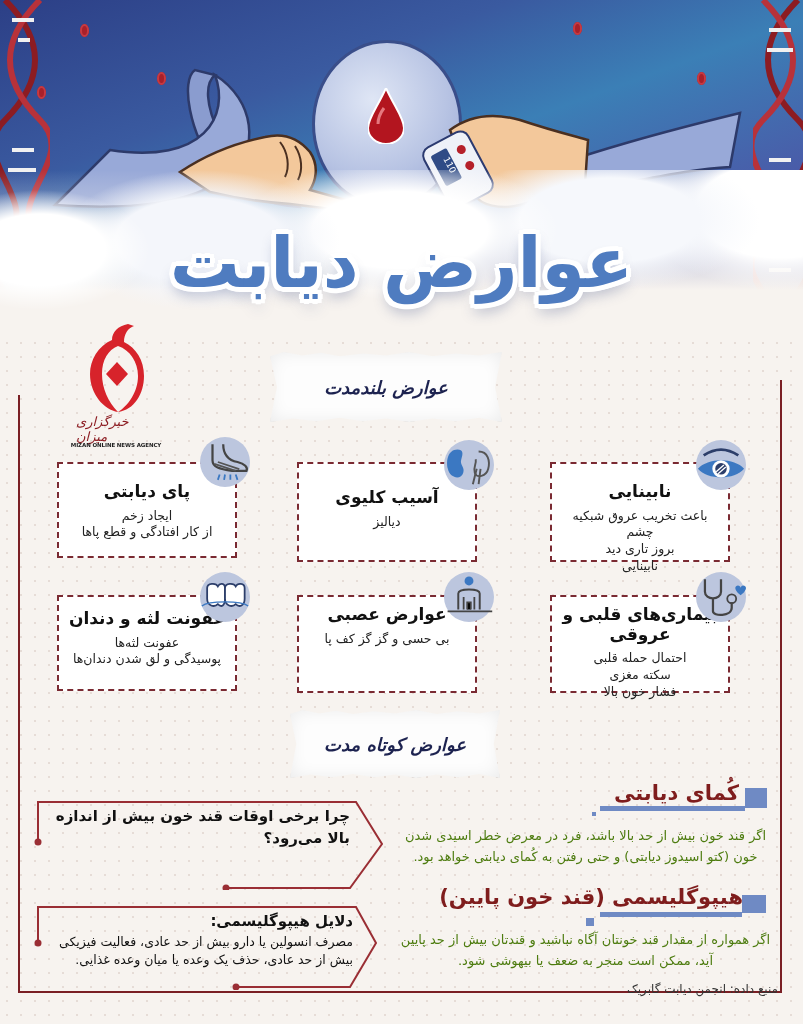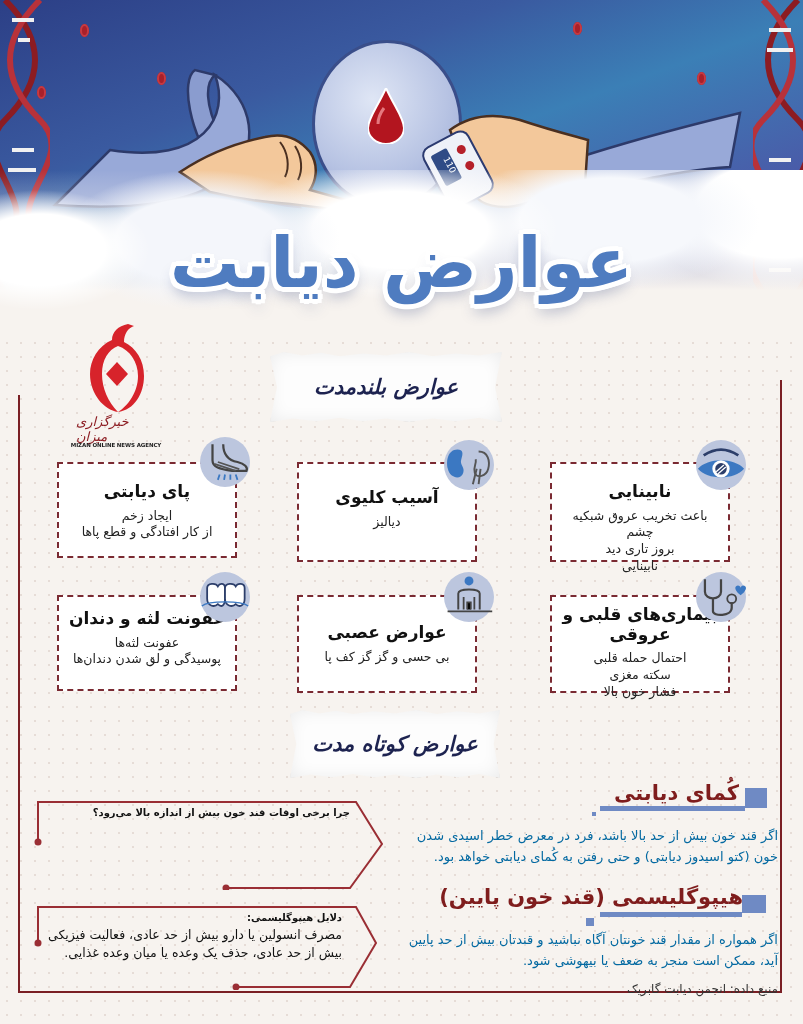--- a/index.html
+++ b/index.html
@@ -59,42 +59,42 @@
   .logo { position: absolute; left: 66px; top: 322px; width: 100px; height: 140px; direction: ltr; }
   .logo-fa { position: absolute; left: 10px; top: 92px; width: 80px; text-align: left; font-family: "DejaVu Serif", serif; font-style: italic; color: #8c1c22; font-size: 13px; }
   .logo-en { position: absolute; left: -6px; top: 120px; width: 112px; text-align: center; font-size: 5.5px; font-weight: bold; color: #222; letter-spacing: -.1px; }
   
   .torn {
     position: absolute; background: #fdfdfd;
     box-shadow: 0 6px 12px rgba(0,0,0,.18), inset 0 0 18px rgba(0,0,0,.08);
     clip-path: polygon(0 6%,6% 0,14% 5%,22% 1%,30% 6%,40% 2%,50% 5%,60% 0,70% 6%,80% 2%,90% 5%,100% 0,97% 50%,100% 100%,90% 94%,80% 99%,70% 95%,60% 100%,50% 95%,40% 99%,30% 94%,20% 99%,10% 95%,0 100%,3% 50%);
     display: flex; align-items: center; justify-content: center;
   }
-  .torn span { font-size: 21px; font-weight: bold; color: #1d2350; font-style: italic; }
+  .torn span { font-size: 18px; font-weight: bold; color: #1d2350; font-style: italic; }
   
   .card {
     position: absolute; width: 180px; background: #fff;
     border: 2px dashed #7a2a32;
     text-align: center; padding: 18px 6px 6px;
   }
   .card h3 { font-size: 17px; font-weight: 900; color: #111; margin-bottom: 6px; line-height: 1.15; }
   .card p { font-size: 12.5px; color: #222; line-height: 1.35; }
   .icon-circle {
     position: absolute; width: 50px; height: 50px; border-radius: 50%; background: #bcc6de;
     display: flex; align-items: center; justify-content: center;
   }
   
   .st-title { position: absolute; font-size: 21px; font-weight: 900; color: #7f1d1d; }
   .st-bar { position: absolute; background: #6f8ac4; }
-  .st-text { position: absolute; font-size: 13px; color: #0369a1; line-height: 1.6; text-align: right; }
+  .st-text { position: absolute; font-size: 13px; color: #4d7c0f; line-height: 1.6; text-align: center; }
   .source { position: absolute; font-size: 12px; color: #333; }
   
   .callout { position: absolute; }
   .callout .txt { position: absolute; font-size: 12.5px; line-height: 1.45; color: #111; text-align: right; }
-  .callout .txt b { font-weight: 900; display: block; font-size: 10px; }
+  .callout .txt b { font-weight: 900; display: block; font-size: 15px; }
 </style>
 </head>
 <body>
 
 <div class="hero">
 
   <svg class="dna left" viewBox="0 0 50 330">
     <path d="M5 0 C45 40 45 80 5 120 C-35 160 45 200 5 240 C-35 280 45 310 5 330" stroke="#8c1c22" stroke-width="6" fill="none"></path>
     <path d="M40 0 C0 40 0 80 40 120 C80 160 0 200 40 240 C80 280 0 310 40 330" stroke="#b8323a" stroke-width="6" fill="none"></path>
     <g stroke="#f1f1f1" stroke-width="4">
@@ -221,21 +221,21 @@
 </div>
 <div class="icon-circle" style="left:696px;top:572px">
   <svg width="56" height="48" viewBox="0 0 56 48">
       <path d="M10 4 L10 18 C10 28 28 28 28 18 L28 4" stroke="#444" stroke-width="2.5" fill="none"></path>
       <path d="M19 26 L19 40 C19 46 40 46 40 36 L40 30" stroke="#444" stroke-width="2.5" fill="none"></path>
       <circle cx="40" cy="26" r="5" fill="none" stroke="#444" stroke-width="2"></circle>
       <path d="M44 14 C44 10 50 10 50 14 C50 10 56 10 56 14 C56 18 50 22 50 22 C50 22 44 18 44 14 Z" fill="#3b78c2"></path>
     </svg>
 </div>
 
-<div class="card" style="left:297px;top:595px;height:98px;padding-top:26px">
+<div class="card" style="left:297px;top:595px;height:98px;padding-top:8px">
   <h3>عوارض عصبی</h3>
   <p>بی حسی و گز گز کف پا</p>
 </div>
 <div class="icon-circle" style="left:444px;top:572px">
   <svg width="56" height="48" viewBox="0 0 56 48">
       <circle cx="28" cy="6" r="5" fill="#3b78c2"></circle>
       <path d="M16 38 L16 20 C16 14 40 14 40 20 L40 38" stroke="#444" stroke-width="2.2" fill="none"></path>
       <path d="M22 38 L22 24 M34 38 L34 24 M26 38 L26 30 L30 30 L30 38" stroke="#444" stroke-width="2"></path>
       <line x1="4" y1="40" x2="54" y2="40" stroke="#444" stroke-width="2"></line>
     </svg>
@@ -282,17 +282,17 @@
     <b>چرا برخی اوقات قند خون بیش از اندازه بالا می‌رود؟</b>
   </div>
 </div>
 
 <div class="callout" style="left:30px;top:905px;width:360px;height:85px">
   <svg style="position:absolute;left:0;top:0;width:360px;height:85px" viewBox="0 0 360 85">
     <path d="M8 36 L8 2 L326 2 L346 38 L320 82 L206 82" stroke="#9a2e34" stroke-width="2" fill="none"></path>
     <circle cx="8" cy="38" r="3.5" fill="#9a2e34"></circle>
       <circle cx="206" cy="82" r="3.5" fill="#9a2e34"></circle>
   </svg>
-  <div class="txt" style="right:48px;top:6px;width:310px">
+  <div class="txt" style="right:37px;top:6px;width:310px">
     <b>دلایل هیپوگلیسمی:</b>
     <span>مصرف انسولین یا دارو بیش از حد عادی، فعالیت فیزیکی بیش از حد عادی، حذف یک وعده یا میان وعده غذایی.</span>
   </div>
 </div>
 
 </body></html>

